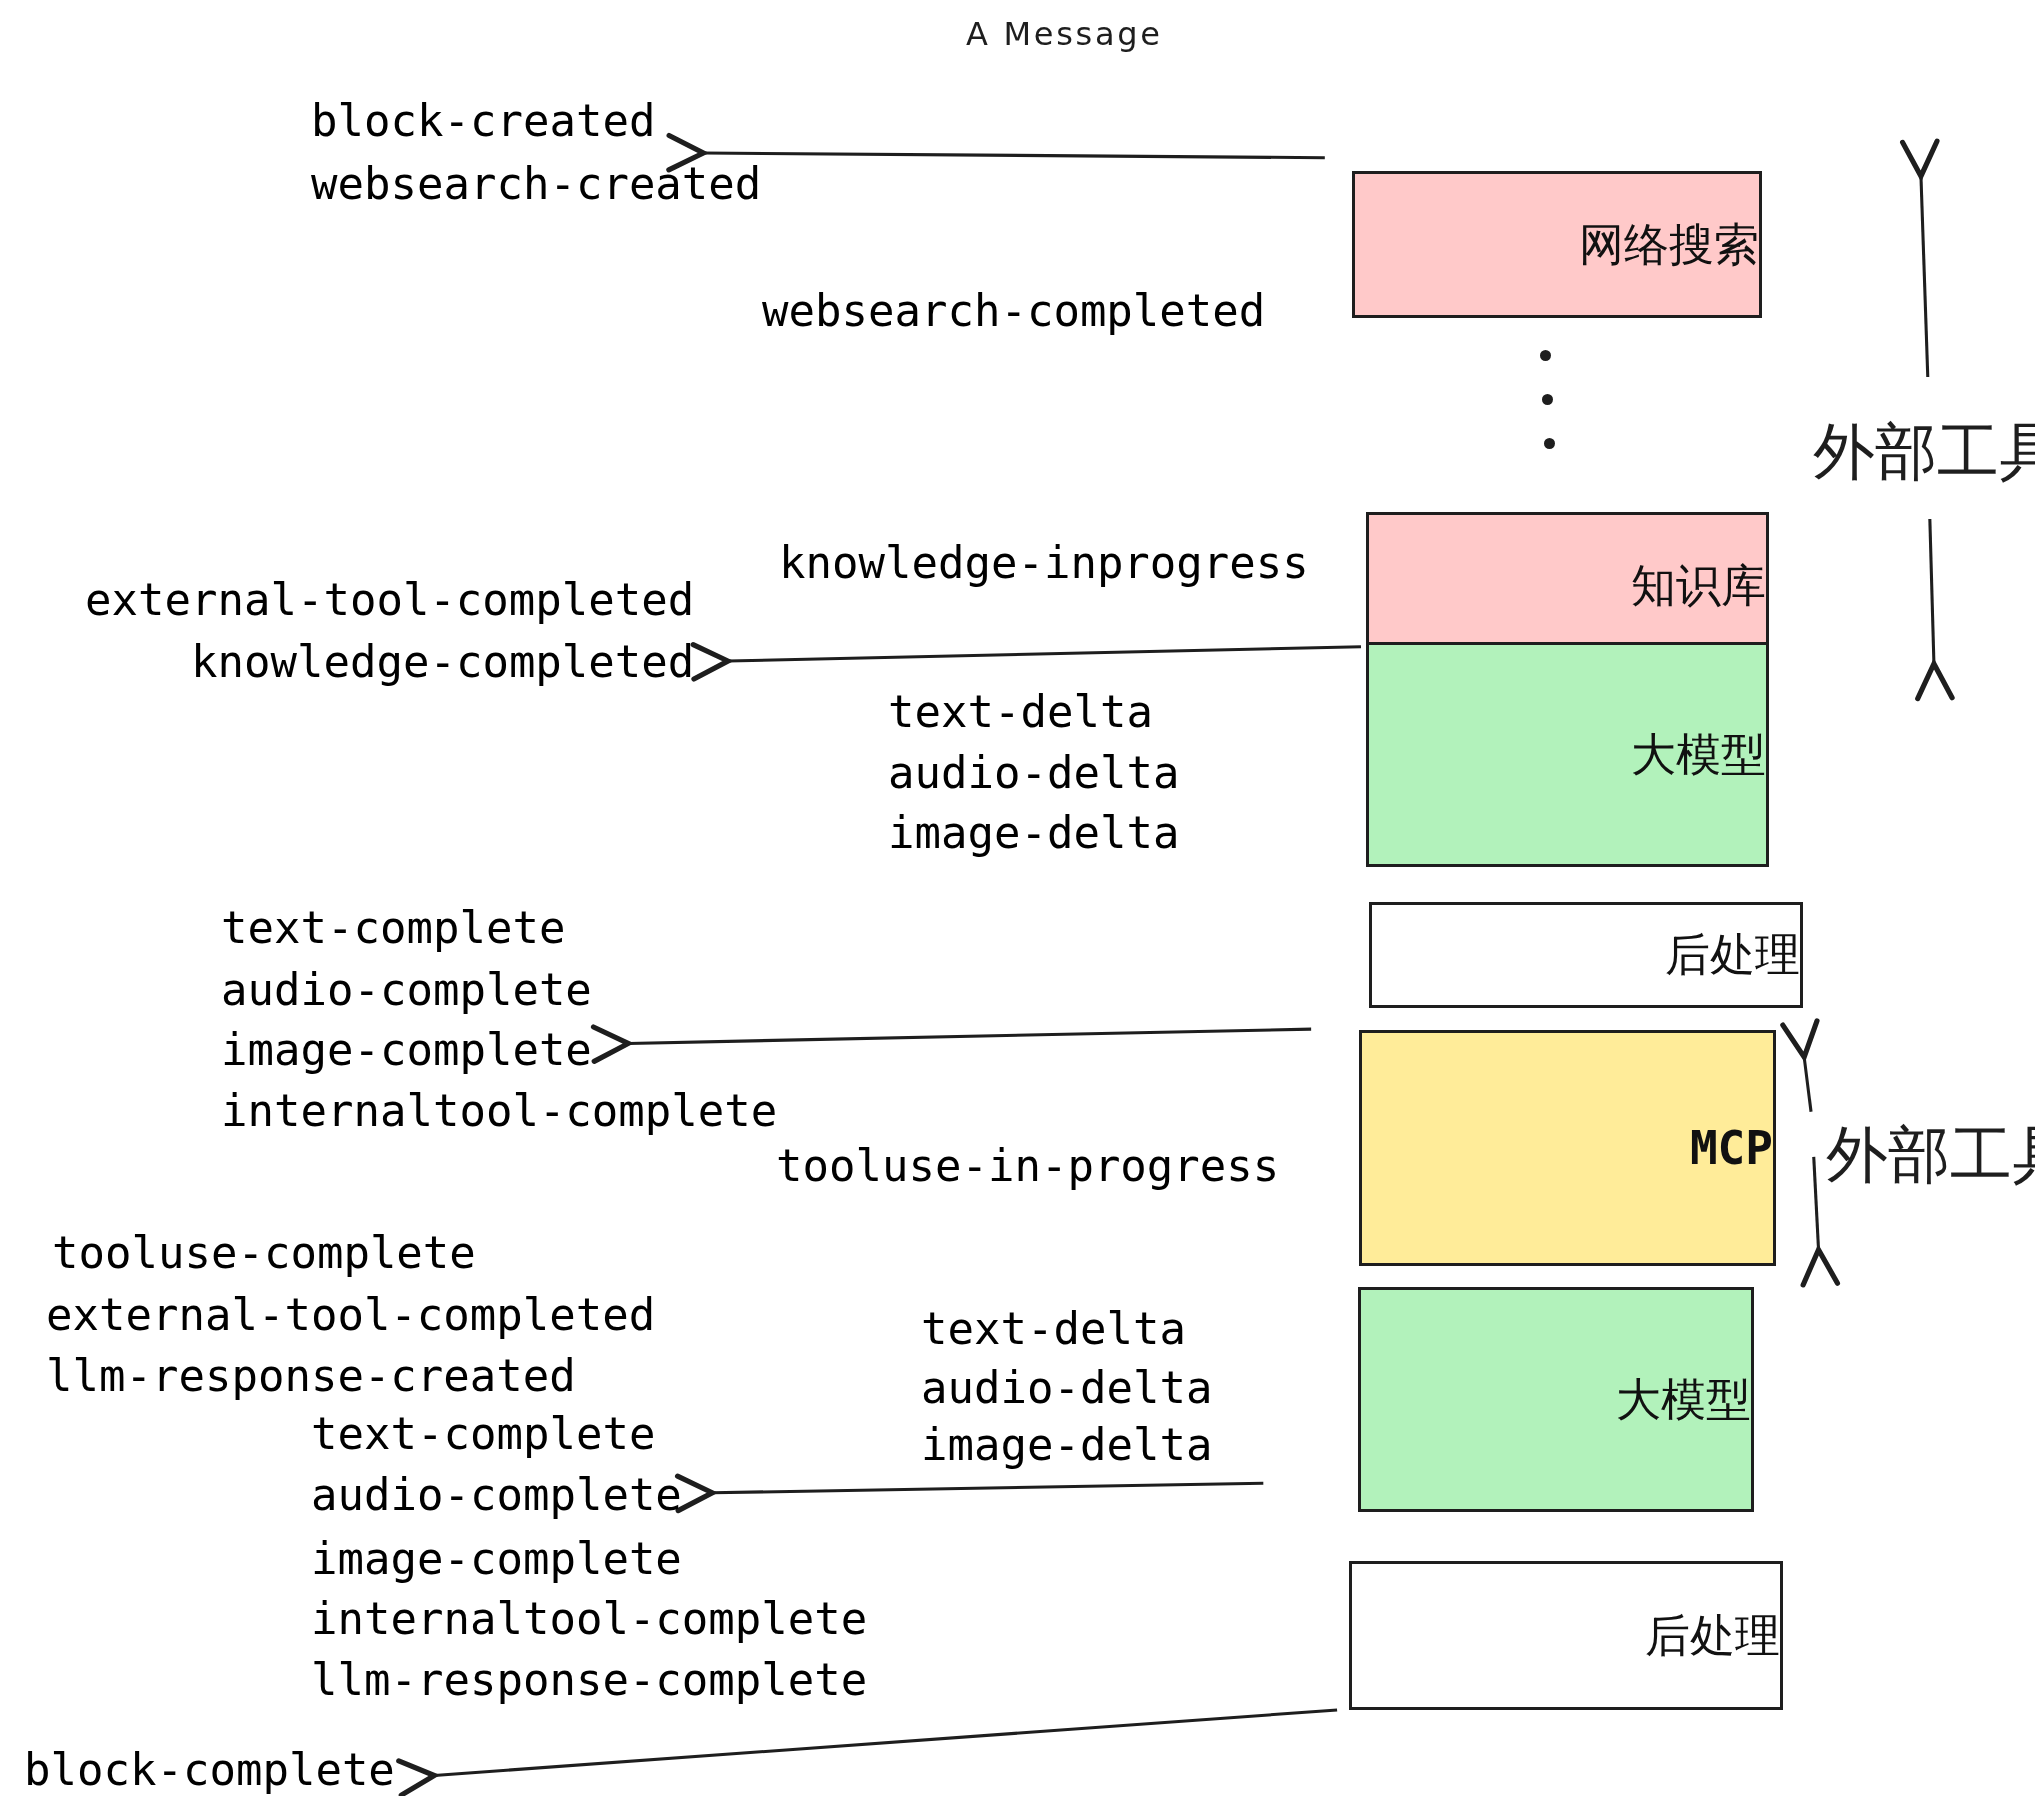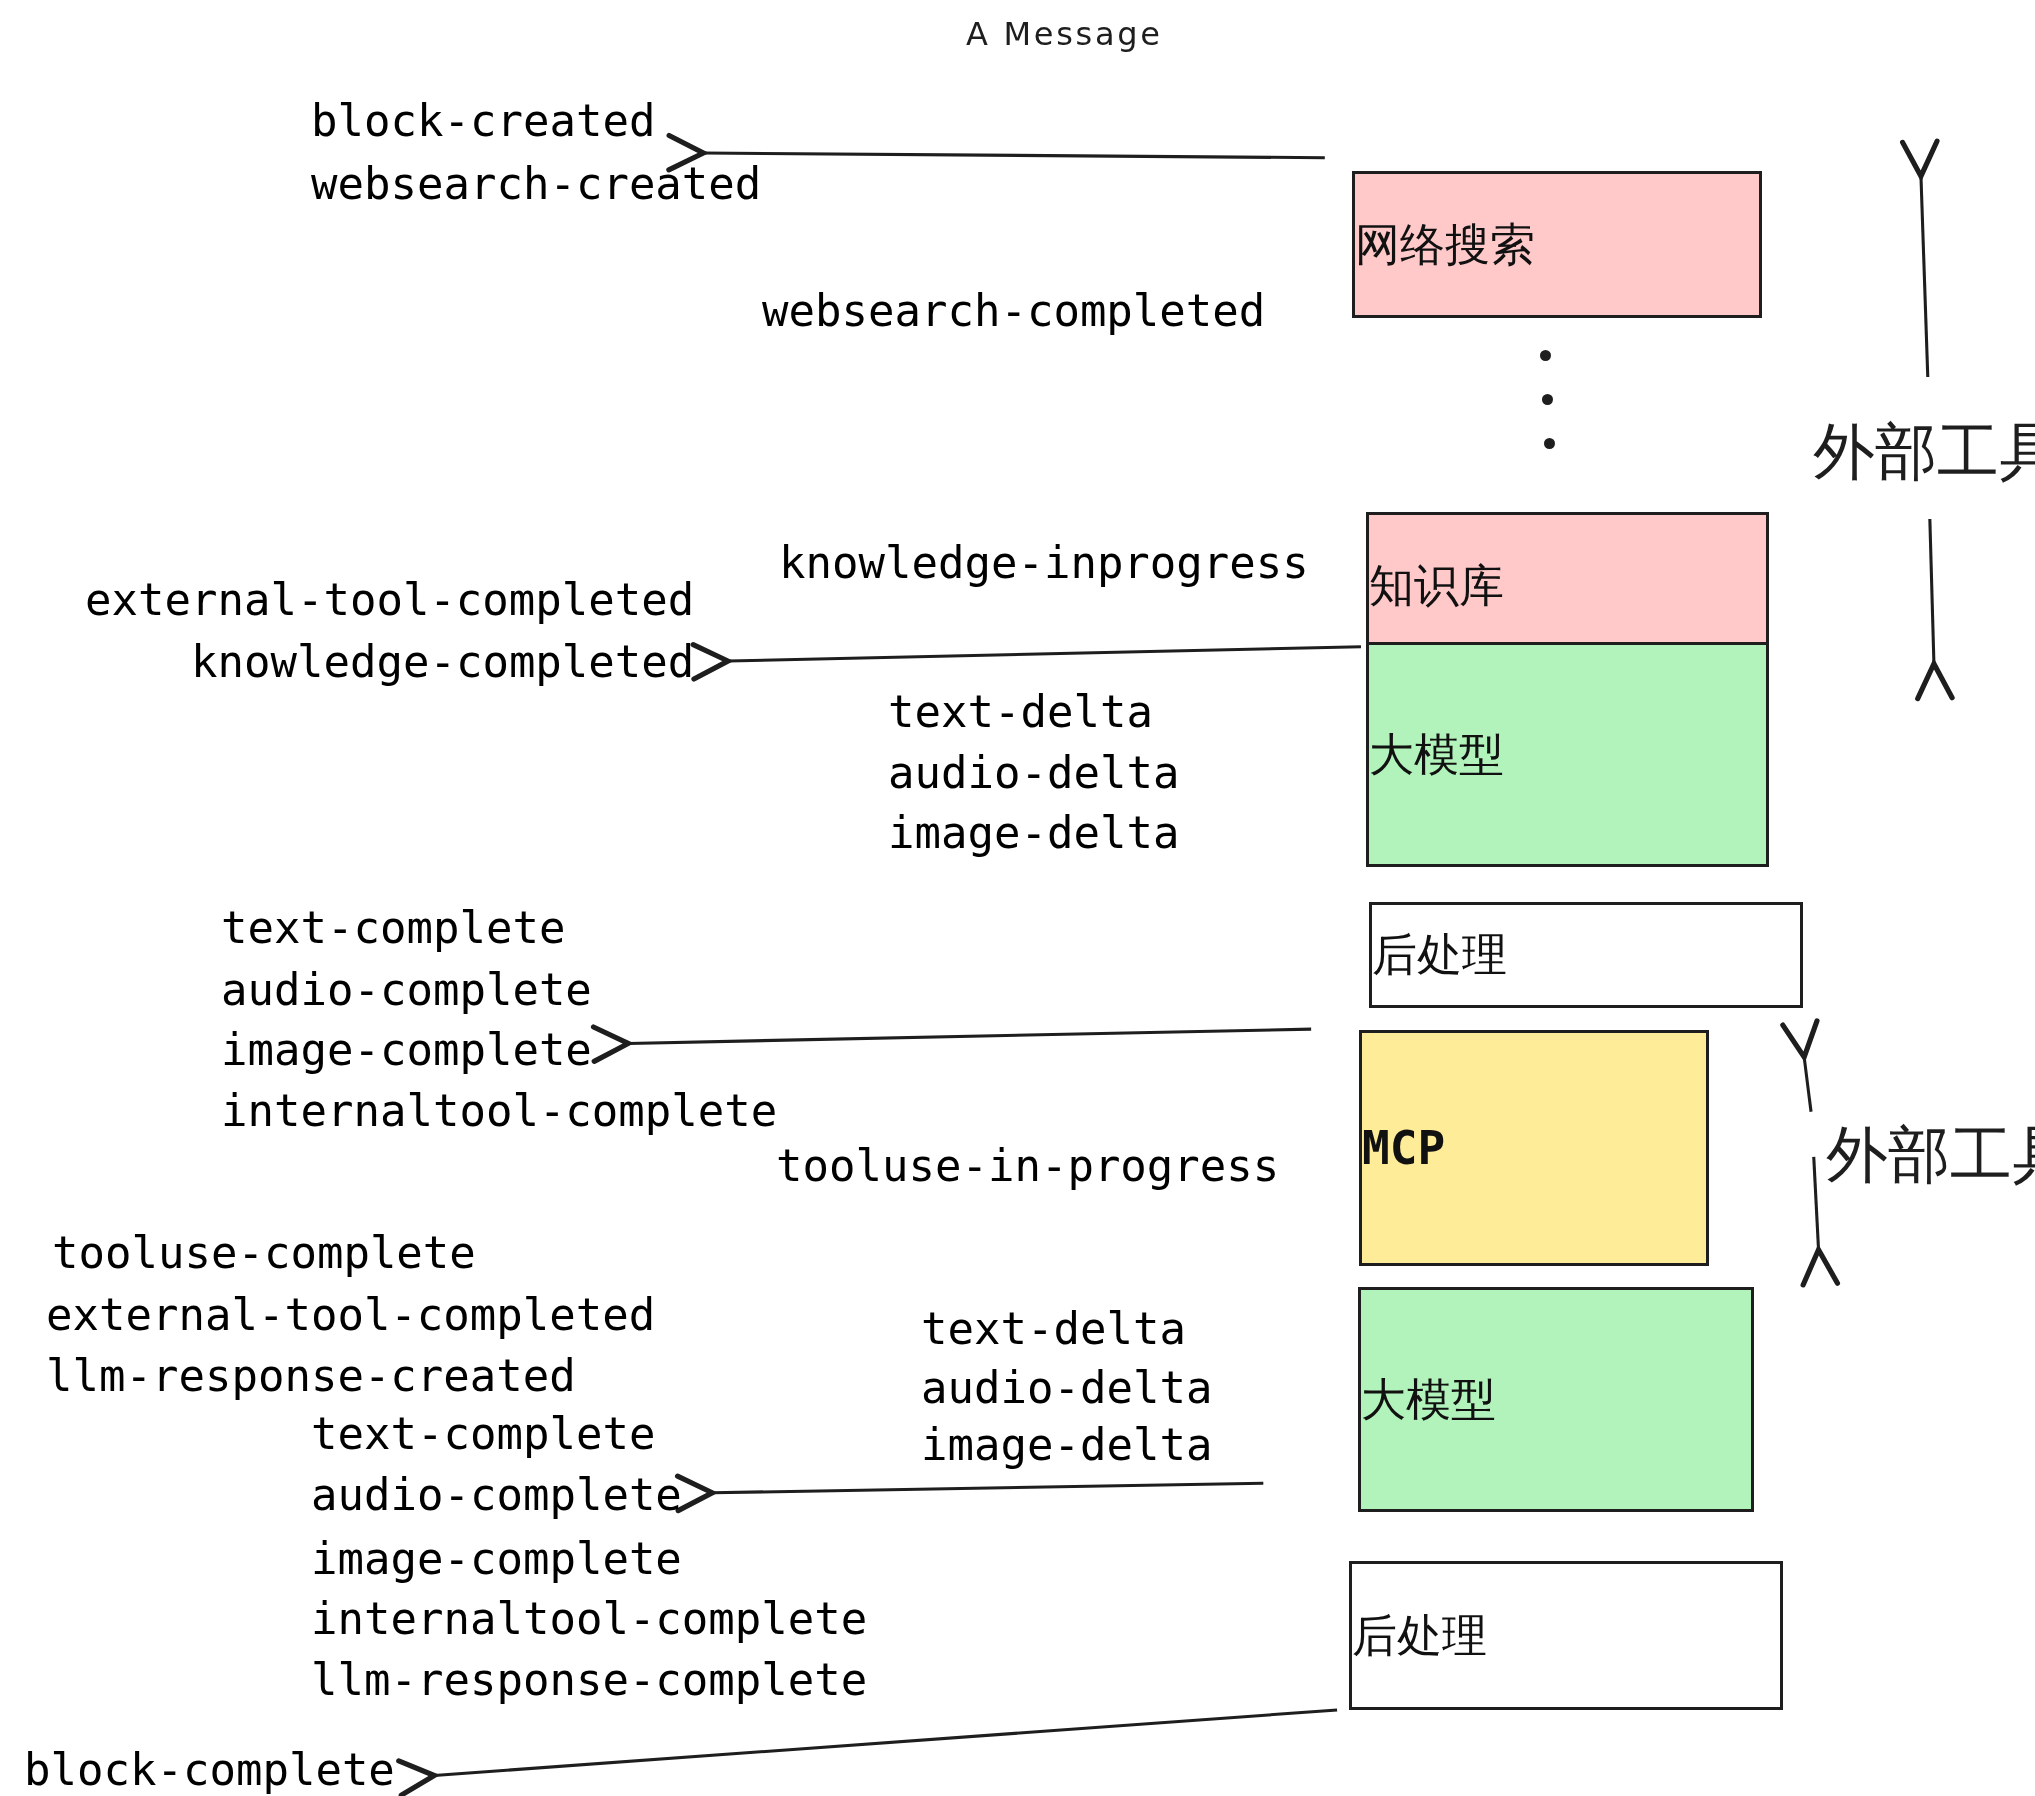--- a/index.html
+++ b/index.html
@@ -4,21 +4,21 @@
 <style>
   html,body{margin:0;padding:0;background:#ffffff;}
   .canvas{position:relative;width:2035px;height:1796px;background:#ffffff;overflow:hidden;
           font-family:"DejaVu Sans",sans-serif;color:#1e1e1e;}
   svg.layer{position:absolute;left:0;top:0;z-index:1;}
   .title{position:absolute;left:966px;top:15px;font-size:32px;letter-spacing:2.7px;
          font-family:"DejaVu Sans",sans-serif;color:#1e1e1e;white-space:nowrap;z-index:3;}
   .event{position:absolute;font-family:"DejaVu Sans Mono","Liberation Mono",monospace;
          font-size:44px;line-height:1.1;color:#000000;white-space:nowrap;z-index:3;}
   .box{position:absolute;box-sizing:border-box;border:3.4px solid #1e1e1e;
-       display:flex;align-items:center;justify-content:flex-start;z-index:2;}
+       display:flex;align-items:center;justify-content:flex-end;z-index:2;}
   .box .lbl{font-size:45px;color:#111;font-family:"DejaVu Sans",sans-serif;}
   .box.pink{background:#ffc9c9;}
   .box.green{background:#b2f2bb;}
   .box.yellow{background:#ffec99;}
   .box.white{background:#ffffff;}
   .box.mcp .lbl{font-family:"DejaVu Sans Mono","Liberation Mono",monospace;
                 font-weight:bold;font-size:46px;}
   .side-label{position:absolute;font-size:62px;color:#1e1e1e;white-space:nowrap;z-index:3;
               font-family:Liberation Serif, serif;}
   .dot{position:absolute;width:11px;height:11px;border-radius:50%;background:#1e1e1e;z-index:2;}
@@ -79,21 +79,21 @@
   </div>
   <div class="box pink" style="left:1366px;top:512px;width:403px;height:148px">
     <span class="lbl">知识库</span>
   </div>
   <div class="box green" style="left:1366px;top:642px;width:403px;height:225px">
     <span class="lbl">大模型</span>
   </div>
   <div class="box white" style="left:1369px;top:902px;width:434px;height:106px">
     <span class="lbl">后处理</span>
   </div>
-  <div class="box yellow mcp" style="left:1359px;top:1030px;width:350px;height:236px">
+  <div class="box yellow mcp" style="left:1359px;top:1030px;width:417px;height:236px">
     <span class="lbl">MCP</span>
   </div>
   <div class="box green" style="left:1358px;top:1287px;width:396px;height:225px">
     <span class="lbl">大模型</span>
   </div>
   <div class="box white" style="left:1349px;top:1561px;width:434px;height:149px">
     <span class="lbl">后处理</span>
   </div>
 
   <div>

